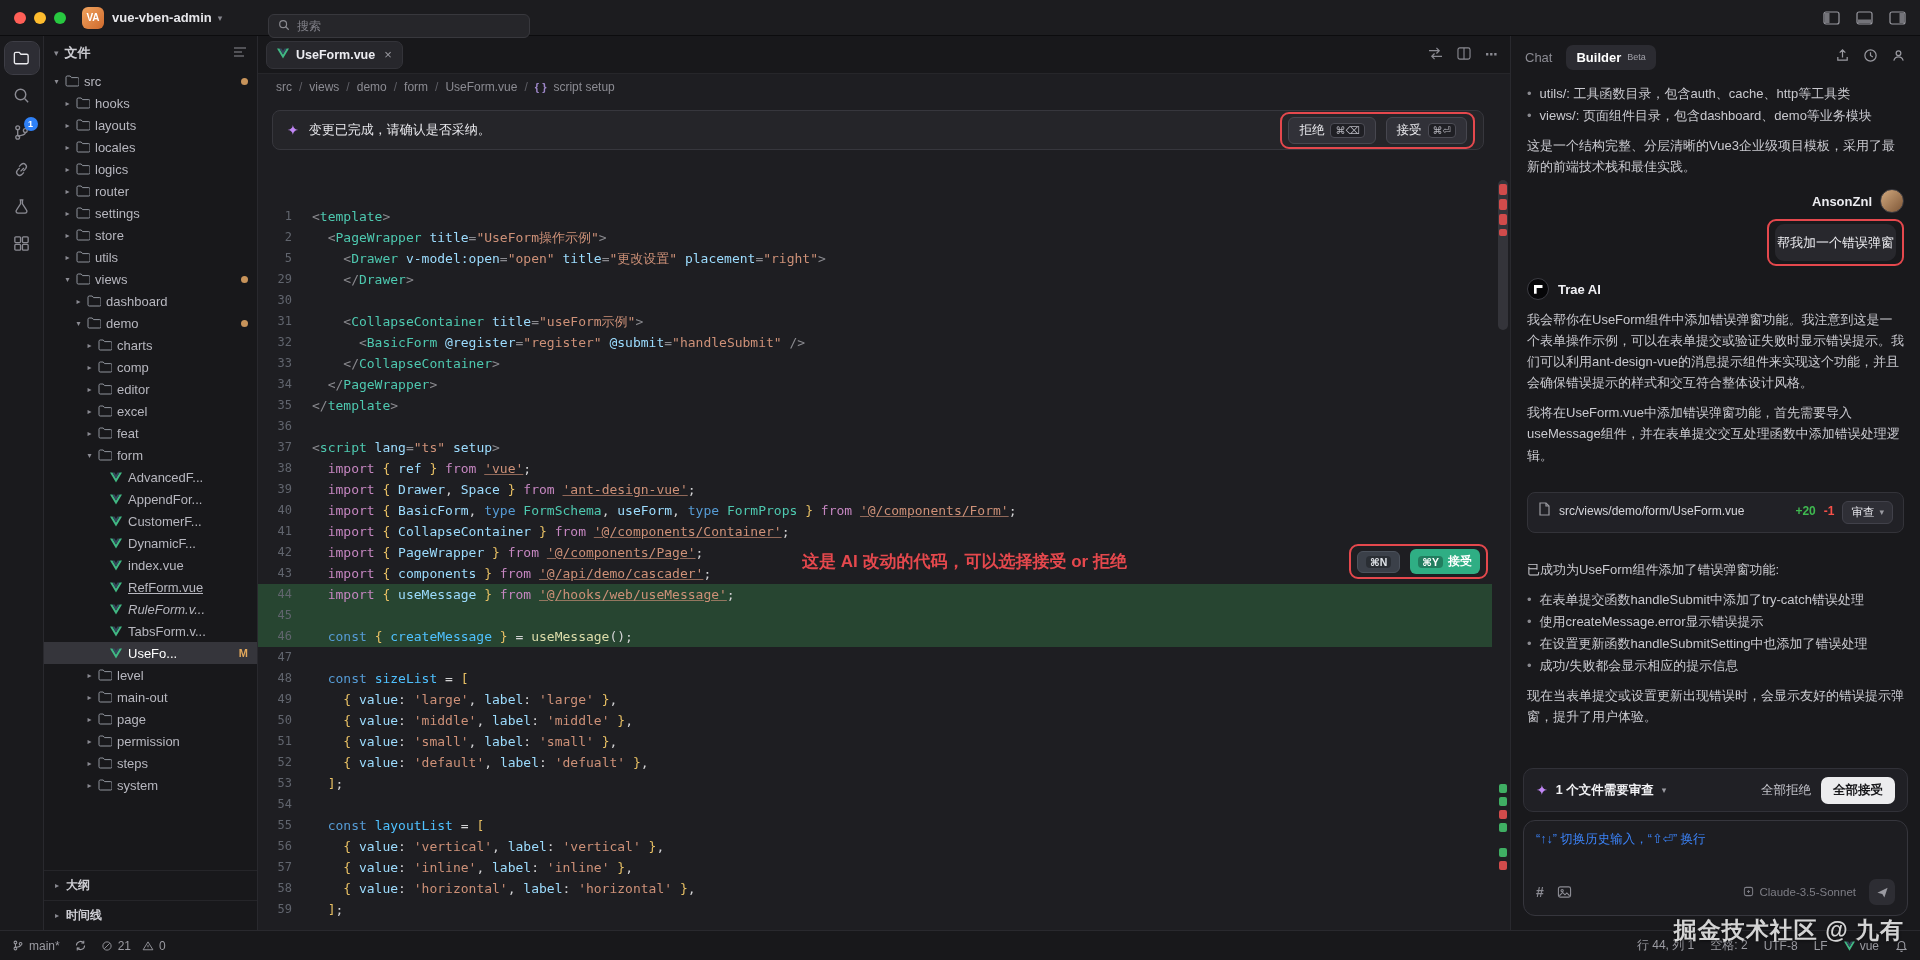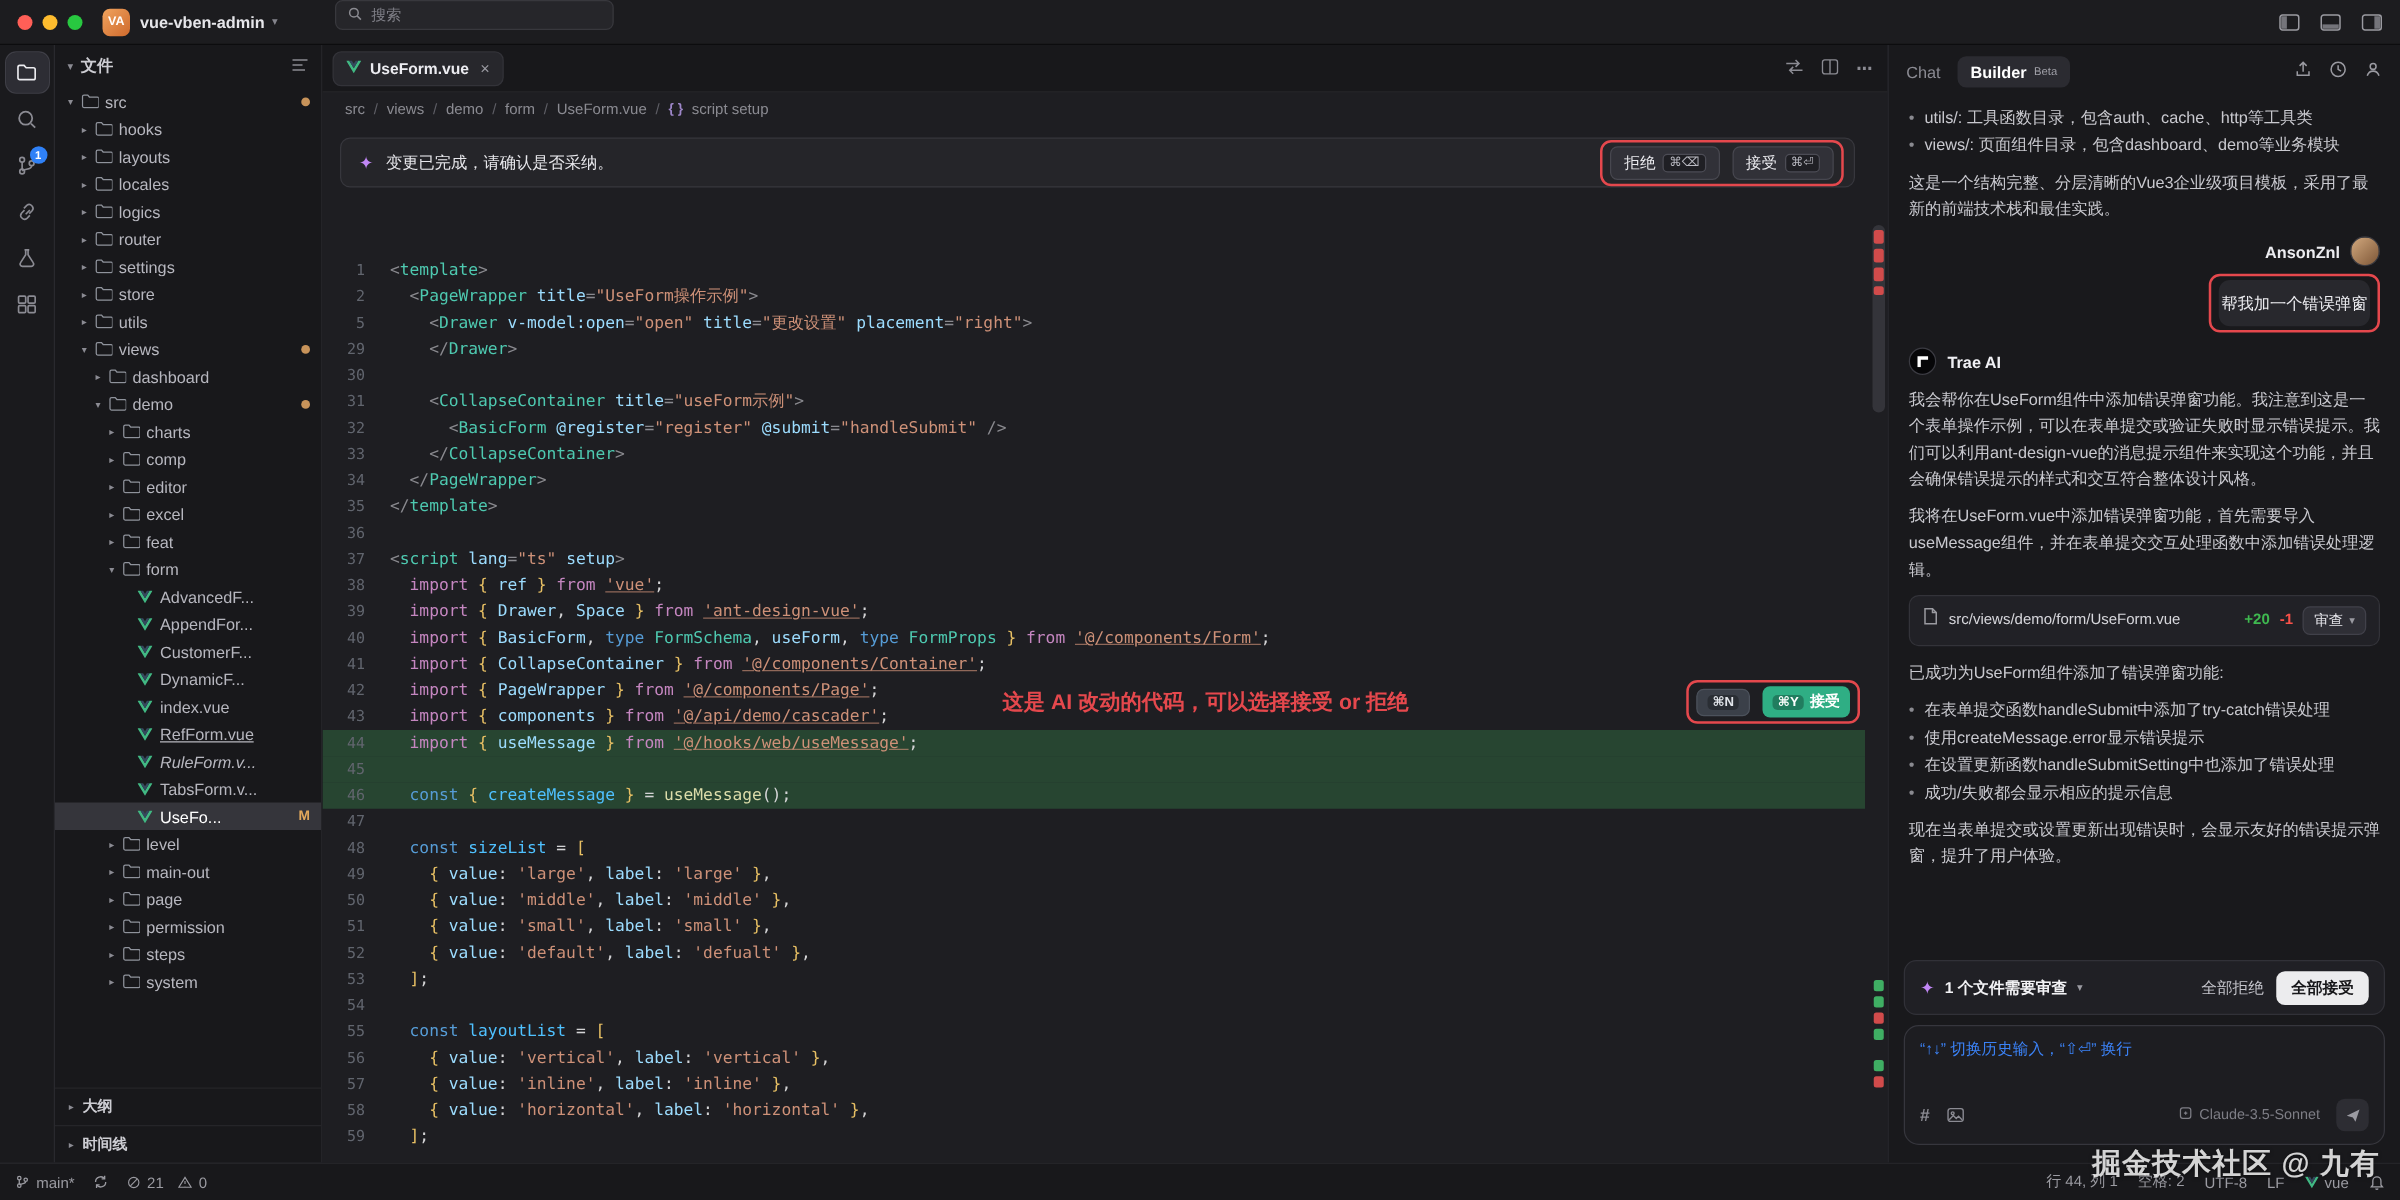--- a/index.html
+++ b/index.html
@@ -10,21 +10,21 @@
   
   .titlebar{height:36px;flex:0 0 36px;background:#1c1c1f;border-bottom:1px solid #0c0c0e;
     display:flex;align-items:center;padding:0 14px;position:relative;z-index:5}
   .traffic{display:flex;gap:8px;margin-right:16px}
   .tl{width:12px;height:12px;border-radius:50%}
   .tl.red{background:#ff5f57}.tl.yellow{background:#febc2e}.tl.green{background:#28c840}
   .app-logo{width:22px;height:22px;border-radius:6px;background:linear-gradient(135deg,#f0a35e,#cf6a2d);
     color:#fff;font-size:10px;font-weight:700;display:flex;align-items:center;justify-content:center;margin-right:8px}
   .app-title{font-size:13px;font-weight:600;color:#e6e6ea}
   .title-carat{color:#84848c;font-size:9px;margin-left:6px}
-  .searchbox{position:absolute;left:268px;top:0;width:223px;height:24px;background:#26262a;
+  .searchbox{position:absolute;left:268px;top:14px;width:262px;height:24px;background:#26262a;
     border:1px solid #38383d;border-radius:6px;display:flex;align-items:center;gap:7px;padding:0 9px;
     color:#7f7f87;font-size:12px}
   .tb-icons{margin-left:auto;display:flex;gap:16px;color:#9a9aa1;align-items:center}
   .tb-icons svg{display:block}
 
   
   .main{flex:1;display:flex;min-height:0}
 
   .activitybar{width:44px;flex:0 0 44px;background:#1a1a1d;border-right:1px solid #29292e;
     display:flex;flex-direction:column;align-items:center;padding-top:6px;gap:5px}
@@ -120,21 +120,21 @@
   .avatar{width:24px;height:24px;border-radius:50%;background:linear-gradient(135deg,#d2a97e,#7d5637);
     border:1px solid #3a3a40}
   .bubble-wrap{display:flex;justify-content:flex-end;margin:2px 0 10px}
   .user-bubble{background:#28282d;border-radius:9px;padding:8px 2px;color:#ececf0}
   .ai-row{display:flex;align-items:center;gap:9px;margin:12px 0 4px}
   .ai-logo{width:22px;height:22px;border-radius:50%;background:#060608;border:1px solid #3b3b42;
     display:flex;align-items:center;justify-content:center}
   .ai-mark{width:9px;height:9px;background:#fff;clip-path:polygon(0 0,100% 0,100% 35%,35% 35%,35% 100%,0 100%)}
   .ai-name{color:#f0f0f4;font-weight:700}
   .filechip{display:flex;align-items:center;gap:8px;background:#212126;border:1px solid #333339;
-    border-radius:8px;padding:8px 10px;margin:10px 0;font-size:12px;cursor:pointer}
+    border-radius:8px;padding:8px 10px;margin:26px 0;font-size:12px;cursor:pointer}
   .chip-path{color:#d7d7dc;overflow:hidden;text-overflow:ellipsis;white-space:nowrap}
   .plus{color:#3fb950;font-weight:700;margin-left:auto}
   .minus{color:#f85149;font-weight:700}
   .chip-review{background:#2f2f36;border:1px solid #41414a;border-radius:6px;color:#e5e5ea;
     font-size:11.5px;padding:3px 8px;display:flex;gap:5px;align-items:center;cursor:pointer;font-family:inherit}
   .carat{color:#9a9aa1;font-size:9px}
   .review-bar{margin:6px 12px 8px;flex:0 0 44px;background:#202025;border:1px solid #313138;border-radius:10px;
     display:flex;align-items:center;gap:8px;padding:0 12px}
   .review-text{color:#f2f2f5;font-weight:700;font-size:12.5px}
   .review-actions{margin-left:auto;display:flex;gap:10px;align-items:center}

